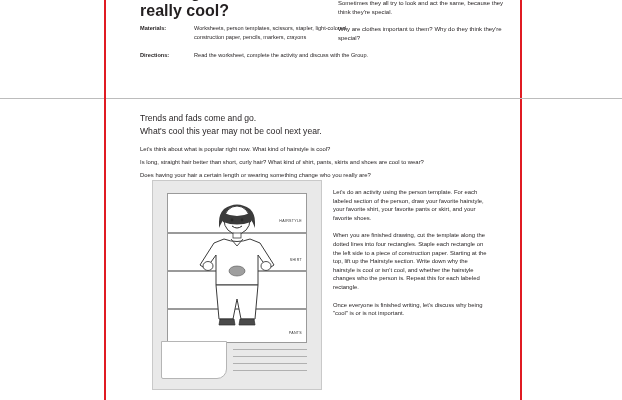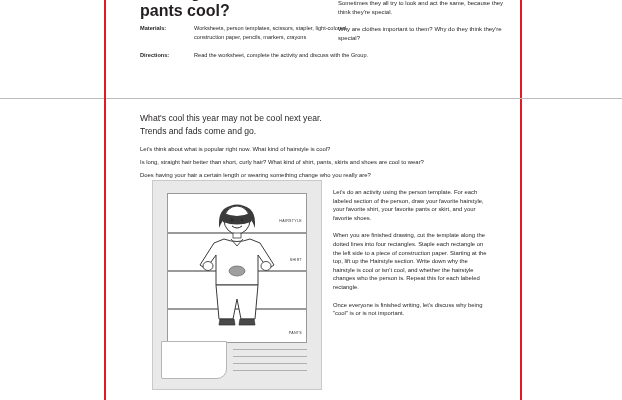--- a/index.html
+++ b/index.html
@@ -219,42 +219,42 @@
 
 <div class="page">
 
   <div class="rule-left"></div>
   <div class="rule-right"></div>
   <div class="divider"></div>
   <div class="divider-gapmask"></div>
 
   <div class="top-title">
     <span>is being cool</span>
-    <span class="line2">pants  cool?</span>
+    <span class="line2">really  cool?</span>
   </div>
 
   <div class="meta">
     <div class="meta-row">
       <div class="meta-label">Materials:</div>
       <div class="meta-value">Worksheets, person templates, scissors, stapler, light-colored construction paper, pencils, markers, crayons</div>
     </div>
     <div class="meta-row">
       <div class="meta-label">Directions:</div>
       <div class="meta-value">Read the worksheet, complete the activity and discuss with the Group.</div>
     </div>
   </div>
 
   <div class="top-right">
     <p>join in. Sometimes they wear the same trendy or cool clothes. Sometimes they all try to look and act the same, because they think they're special.</p>
     <p>Why are clothes important to them? Why do they think they're special?</p>
   </div>
 
   <div class="heading">
+    <span>Trends and fads come and go.</span>
     <span>What's cool this year may not be cool next year.</span>
-    <span>Trends and fads come and go.</span>
   </div>
 
   <div class="body-left">
     <p>Let's think about what is popular right now. What kind of hairstyle is cool?</p>
     <p>Is long, straight hair better than short, curly hair? What kind of shirt, pants, skirts and shoes are cool to wear?</p>
     <p>Does having your hair a certain length or wearing something change who you really are?</p>
   </div>
 
   <div class="body-right">
     <p>Let's do an activity using the person template. For each labeled section of the person, draw your favorite hairstyle, your favorite shirt, your favorite pants or skirt, and your favorite shoes.</p>

